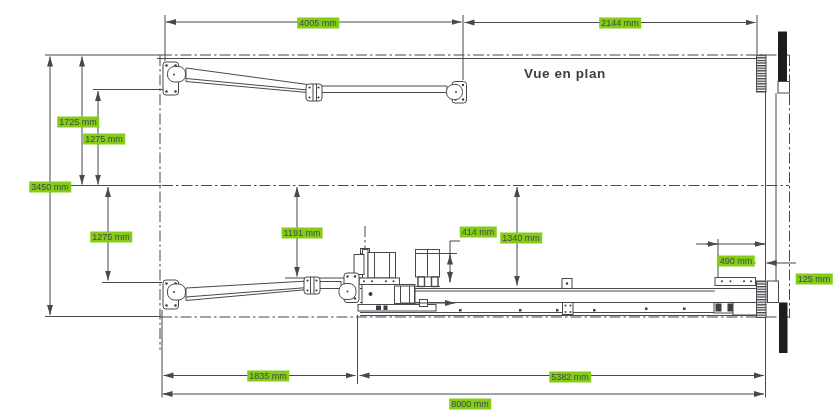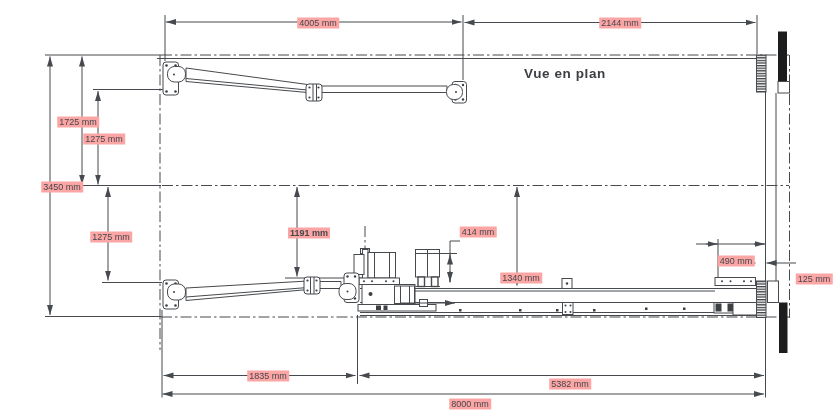--- a/index.html
+++ b/index.html
@@ -5,21 +5,21 @@
   html,body{margin:0;padding:0;background:#fff;}
   #stage{position:relative;width:835px;height:416px;background:#fff;overflow:hidden;
          font-family:"Liberation Sans",sans-serif;}
   #stage svg{position:absolute;left:0;top:0;}
   .ln{stroke:#46494d;stroke-width:1;fill:none;}
   .cl{stroke:#46494d;stroke-width:1;fill:none;stroke-dasharray:11 3 2.5 3;}
   .fw{fill:#ffffff;stroke:#46494d;stroke-width:1;}
   .fw2{fill:#ffffff;stroke:#46494d;stroke-width:1.4;}
   .fd{fill:#3c3f43;stroke:none;}
   .dot{fill:#3c3f43;stroke:none;}
-  .dim{position:absolute;transform:translate(-50%,-50%);background:#fca5a5;padding:0 2px;
+  .dim{position:absolute;transform:translate(-50%,-50%);background:#84cc16;padding:0 2px;
        font-size:9px;line-height:11px;color:#45484c;white-space:nowrap;}
   .title{position:absolute;transform:translate(-50%,-50%);font-size:13.5px;font-weight:bold;
          letter-spacing:0.6px;color:#3b3e43;white-space:nowrap;text-align:right;}
 </style>
 </head>
 <body>
 
 <div id="stage">
 
 <svg width="835" height="416" viewBox="0 0 835 416">
@@ -218,24 +218,24 @@
     <rect class="fw" x="767.5" y="281" width="11" height="21.5"></rect>
     <rect x="779" y="302.5" width="8.5" height="50.5" fill="#1b1d1f"></rect>
   </g>
 </svg>
 
 <div class="title" style="left:565px;top:72.5px;">Vue en plan</div>
 <div class="dim" style="left:318px;top:23px;">4005 mm</div>
 <div class="dim" style="left:620px;top:23px;">2144 mm</div>
 <div class="dim" style="left:78px;top:121.5px;">1725 mm</div>
 <div class="dim" style="left:104px;top:138.5px;">1275 mm</div>
-<div class="dim" style="left:62px;top:186.5px;">3450 mm</div>
+<div class="dim" style="left:50px;top:186.5px;">3450 mm</div>
 <div class="dim" style="left:111px;top:236.5px;">1275 mm</div>
-<div class="dim" style="left:309px;top:232.5px;font-weight:bold;">1191 mm</div>
-<div class="dim" style="left:521px;top:237.5px;margin-top:40px;">1340 mm</div>
+<div class="dim" style="left:302px;top:232.5px;">1191 mm</div>
+<div class="dim" style="left:521px;top:237.5px;">1340 mm</div>
 <div class="dim" style="left:478px;top:232px;">414 mm</div>
 <div class="dim" style="left:736px;top:261px;">490 mm</div>
 <div class="dim" style="left:814px;top:263px;margin-top:16px;">125 mm</div>
 <div class="dim" style="left:268px;top:375.5px;">1835 mm</div>
-<div class="dim" style="left:570px;top:376.5px;margin-top:7px;">5382 mm</div>
+<div class="dim" style="left:570px;top:376.5px;">5382 mm</div>
 <div class="dim" style="left:470px;top:404px;">8000 mm</div>
 
 </div>
 
 </body></html>

